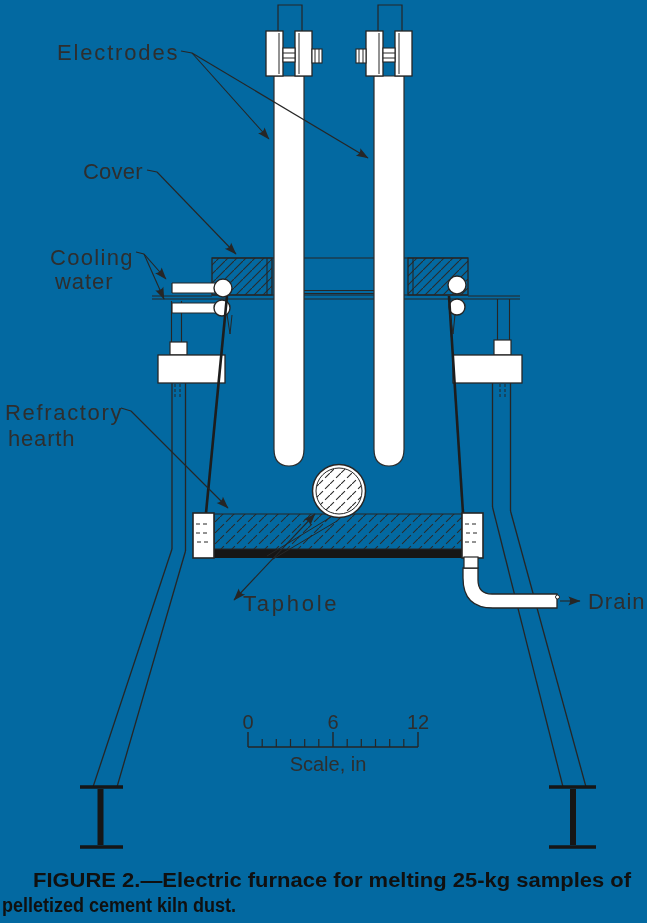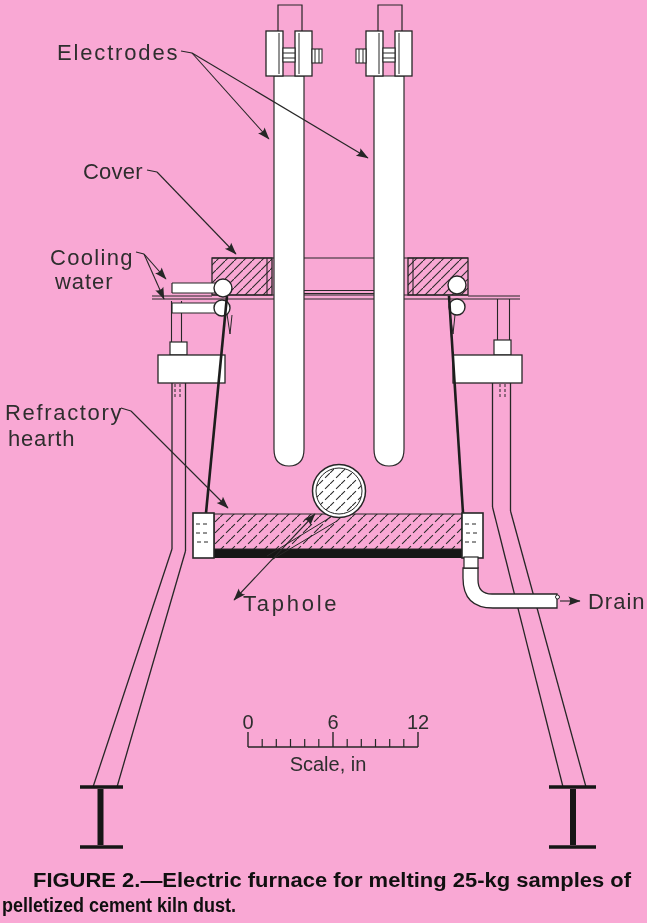--- a/index.html
+++ b/index.html
@@ -1,17 +1,17 @@
 <!DOCTYPE html>
 <html><head>
 <meta charset="utf-8">
 <style>
   html,body{margin:0;padding:0;background:#ffffff;}
   .page{
-    width:647px;height:923px;background:#f9a8d4;position:relative;overflow:hidden;
+    width:647px;height:923px;background:#0369a1;position:relative;overflow:hidden;
     font-family:"Liberation Sans",sans-serif;
   }
   svg text{font-family:"Liberation Sans",sans-serif;}
   .lbl{font-size:22px;fill:#2e2e2e;letter-spacing:.5px;}
   .lbl-sm{font-size:20px;fill:#2e2e2e;}
   .cap{font-size:19.5px;font-weight:bold;fill:#101010;}
   .ink{stroke:#262626;fill:none;}
 </style>
 </head>
 <body>

